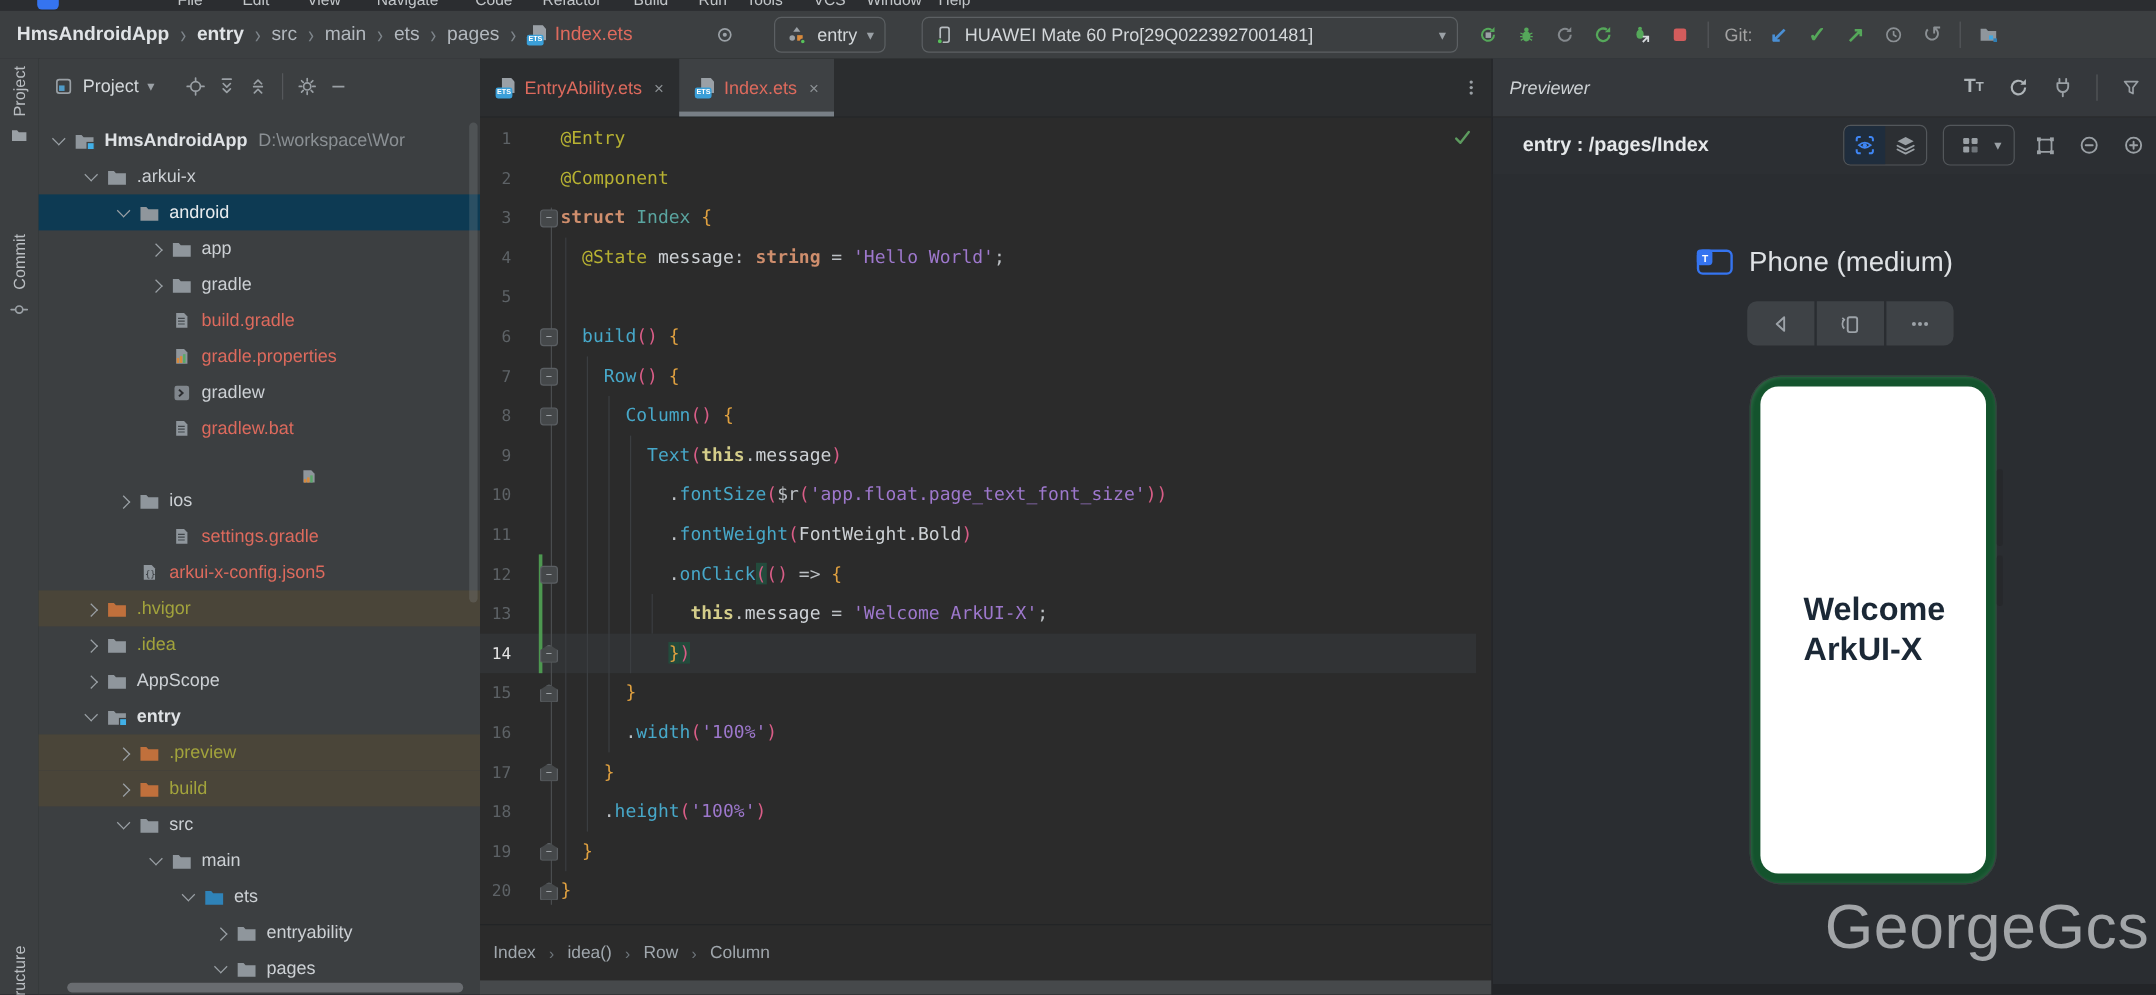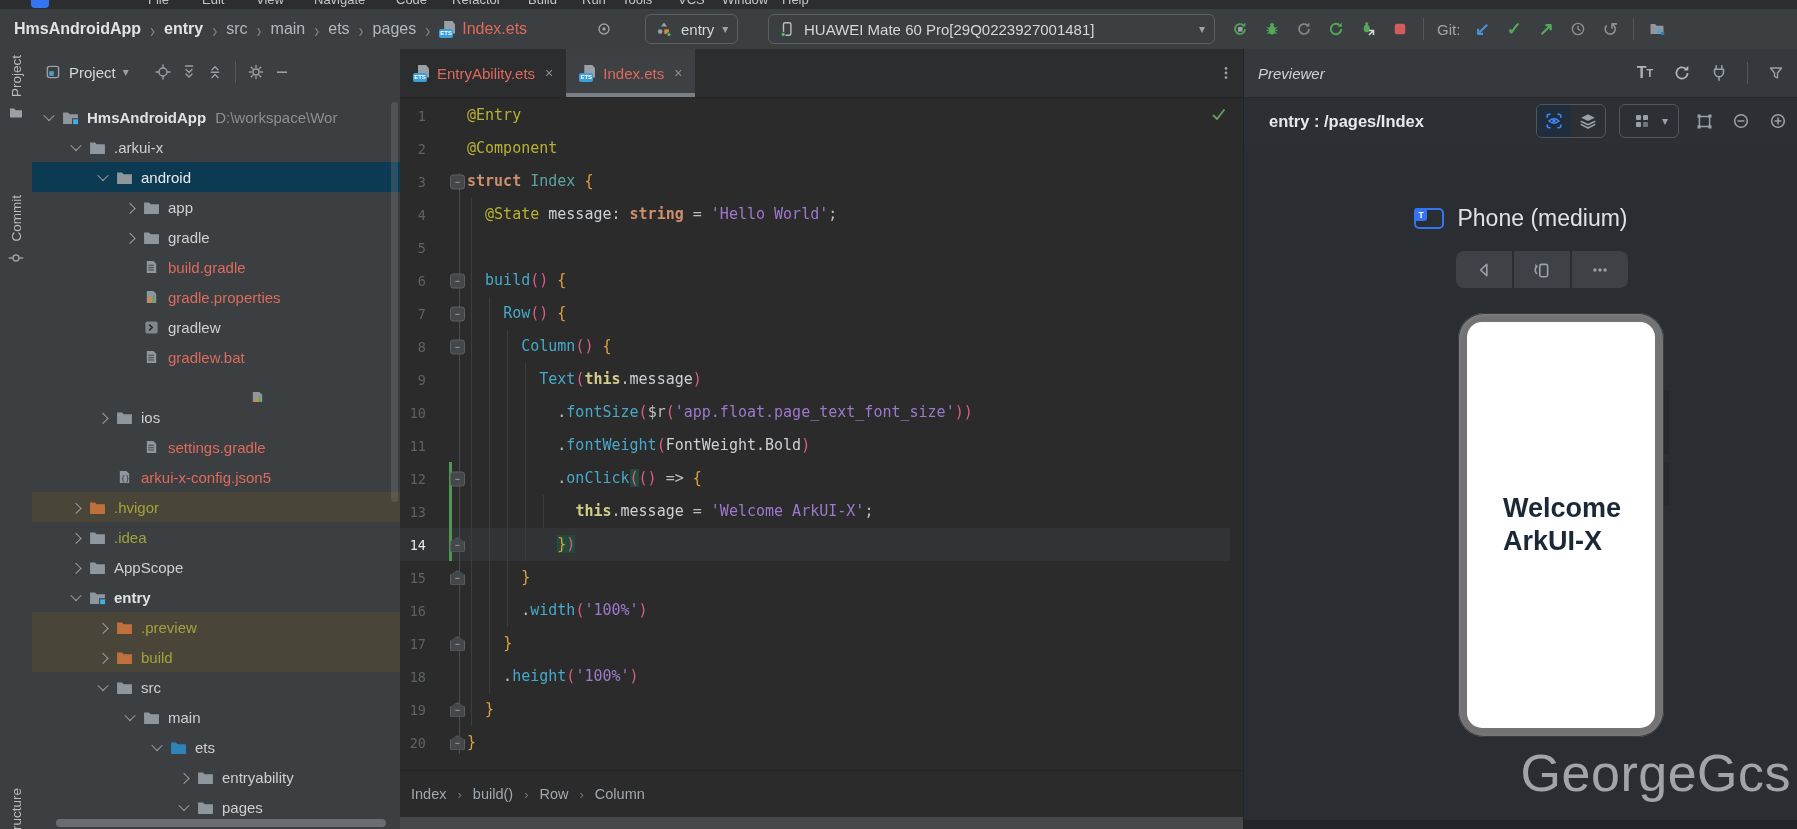--- a/index.html
+++ b/index.html
@@ -106,21 +106,21 @@
   #pv-content{position:absolute;left:0;top:96px;width:100%;height:684px;background:#2a2d31;}
   #pv-device-row{position:absolute;left:0;top:60px;width:100%;display:flex;align-items:center;justify-content:center;gap:13px;}
   #pv-device-label{font-size:23px;color:#dfe2e5;}
   .pm-icon{position:relative;width:30px;height:21px;border:2px solid #3574f0;border-radius:5px;box-sizing:border-box;}
   .pm-icon .tag{position:absolute;left:-2px;top:-2px;width:13px;height:13px;background:#3574f0;border-radius:3px;
                 color:#fff;font-size:8.5px;font-weight:bold;display:flex;align-items:center;justify-content:center;}
   #pv-nav{position:absolute;left:212px;top:106px;display:flex;gap:2px;}
   .nav-btn{width:56px;height:37px;background:#3e4246;display:flex;align-items:center;justify-content:center;color:#9ca2a8;}
   .nav-btn:first-child{border-radius:8px 0 0 8px;}
   .nav-btn:last-child{border-radius:0 8px 8px 0;}
-  #phone{position:absolute;left:214px;top:168px;width:206px;height:424px;background:#737373;border-radius:26px;
+  #phone{position:absolute;left:214px;top:168px;width:206px;height:424px;background:#14532d;border-radius:26px;
          box-shadow:inset 0 0 0 1px #3a3d40, inset 2px 2px 3px rgba(255,255,255,.10), inset -2px -2px 3px rgba(255,255,255,.06);}
   .side-btn{position:absolute;right:-5px;width:5px;background:#26282b;border-radius:2px;}
   #phone-screen{position:absolute;left:9px;top:9px;right:9px;bottom:9px;background:#ffffff;border-radius:15px;overflow:hidden;}
   #screen-text{position:absolute;left:36px;top:170px;font-size:27px;font-weight:bold;line-height:33px;color:#1b2836;}
   #watermark{position:absolute;right:7px;bottom:26px;font-size:52px;color:#a2a5a8;letter-spacing:0.5px;}
   #pv-bottom-strip{position:absolute;left:0;bottom:0;width:100%;height:9px;background:#232528;}
 </style>
 </head>
 <body>
 
@@ -757,21 +757,21 @@
         </span>
     <div class="guide" style="left: 71px; top: 101px; height: 528px;"></div>
         <div class="guide" style="left: 89px; top: 200px; height: 396px;"></div>
         <div class="guide" style="left: 107px; top: 233px; height: 297px;"></div>
         <div class="guide" style="left: 125px; top: 266px; height: 198px;"></div>
         <div class="guide" style="left: 143px; top: 398px; height: 33px;"></div>
       </div>
     <div id="ed-crumbs">
         <span>Index</span>
         <span class="sep">›</span>
-        <span>build()</span>
+        <span>idea()</span>
         <span class="sep">›</span>
         <span>Row</span>
         <span class="sep">›</span>
         <span>Column</span>
       </div>
     <div id="ed-bottom-strip"></div>
   </div>
 
   <div id="previewer">
     <div id="pv-header">

